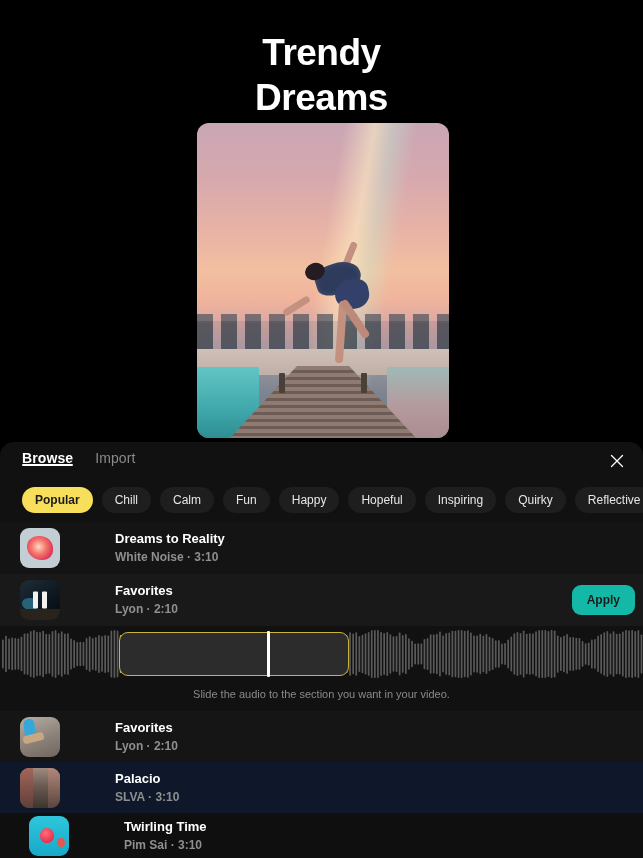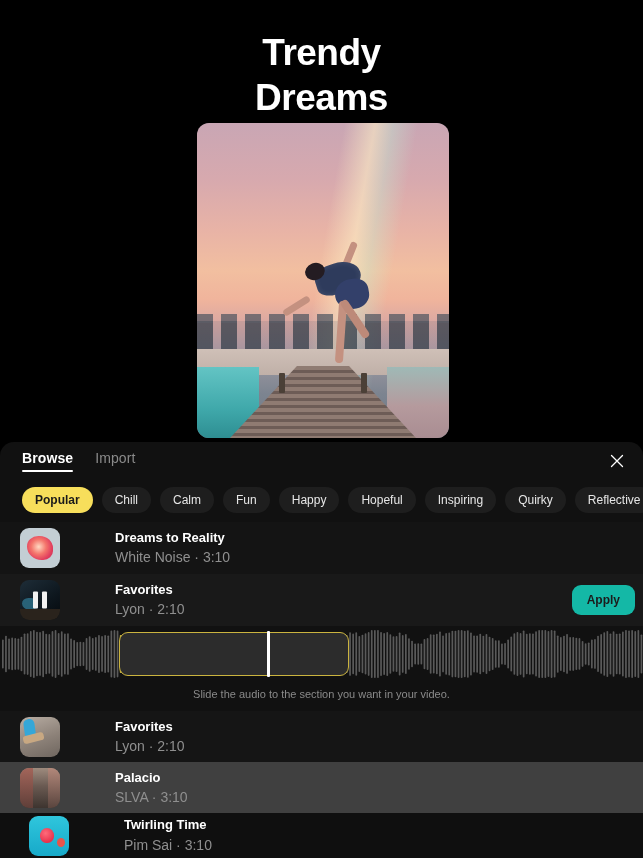--- a/index.html
+++ b/index.html
@@ -127,21 +127,21 @@
   
   .sheet {
     position: absolute; left: 0; top: 442px; width: 643px; height: 416px;
     background: #111111;
     border-radius: 14px 14px 0 0;
     overflow: hidden;
   }
   .sheet-head { position: relative; height: 40px; }
   .tabs { position: absolute; left: 22px; top: 8px; display: flex; gap: 22px; }
   .tab {
-    font-size: 14px; color: #8a8a8a; padding-bottom: 6px; position: relative;
+    font-size: 14px; color: #8a8a8a; position: relative;
     cursor: pointer; letter-spacing: .1px;
   }
   .tab.active { color: #ffffff; font-weight: bold; }
   .tab.active:after {
     content: ""; position: absolute; left: 0; right: 0; bottom: 0; height: 2px;
     background: #ffffff; border-radius: 2px;
   }
   .close-btn {
     position: absolute; right: 13px; top: 6px; width: 26px; height: 26px;
     display: flex; align-items: center; justify-content: center; cursor: pointer;
@@ -161,21 +161,21 @@
   .chip.active { background: #f7de5b; color: #1a1a1a; font-weight: bold; }
 
   
   .track-row {
     position: absolute; left: 0; width: 643px; height: 52px;
     display: flex; align-items: center; cursor: pointer; gap: 40px;
   }
   .row-a { top: 522px; background: #141414; height: 52px; }
   .row-b { top: 574px; background: #191919; height: 52px; }
   .row-c { top: 711px; background: #151515; height: 52px; }
-  .row-d { top: 762px; background: #404040; height: 52px; align-items: center; }
+  .row-d { top: 762px; background: #0f172a; height: 52px; align-items: center; }
   .row-e { top: 813px; background: #0f0f0f; height: 45px; padding-left: 9px; }
 
   .thumb {
     width: 40px; height: 40px; border-radius: 9px; margin-left: 20px;
     position: relative; overflow: hidden; flex: 0 0 auto;
   }
   .t-flower { background: #c3ced4; }
   .t-flower:after {
     content:""; position:absolute; left:7px; top:8px; width:26px; height:24px;
     background: radial-gradient(circle at 45% 45%, #ffd9c2 0%, #f4766c 38%, #e23f5e 68%, #c02a55 100%);
@@ -219,21 +219,21 @@
     background: radial-gradient(circle at 40% 35%, #ff6b7a 0%, #e8334d 70%);
     border-radius: 50% 50% 45% 45%;
   }
   .t-balloon:after {
     content:""; position:absolute; left:28px; top:22px; width:8px; height:9px;
     background:#e8554a; border-radius:50%;
   }
 
   .meta { margin-left: 15px; display: flex; flex-direction: column; justify-content: center; }
   .t-title { font-size: 13px; color: #ffffff; font-weight: bold; line-height: 1.25; }
-  .t-sub { font-size: 14px; color: #8f8f8f; margin-top: 3px; line-height: 1.2; }
+  .t-sub { font-size: 12px; color: #8f8f8f; margin-top: 3px; line-height: 1.2; font-weight: bold; }
 
   .apply-btn {
     position: absolute; right: 8px; top: 11px;
     background: #14b8a6; color: #1c1c1c;
     font-size: 12px; font-weight: bold;
     padding: 8px 15px; border-radius: 9px;
     border: none; cursor: pointer; font-family: "Liberation Sans", sans-serif;
   }
 
   .edge-accent {

